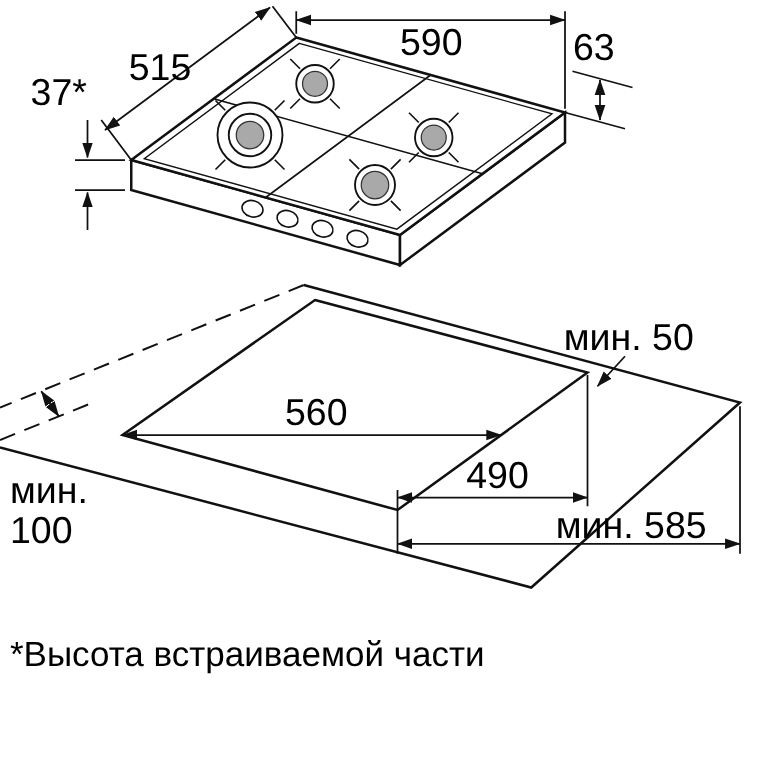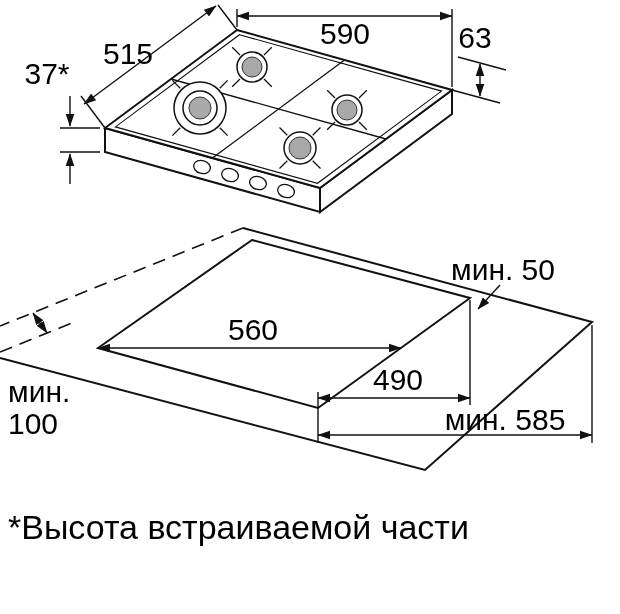--- a/index.html
+++ b/index.html
@@ -11,21 +11,21 @@
   .dim-label { font-size: 30px; }
   .obj { fill: none; stroke: #111; stroke-width: 2; }
   .obj-fill { fill: #fff; stroke: #111; stroke-width: 2; }
   .thin { fill: none; stroke: #111; stroke-width: 1.3; }
   .rim { fill: none; stroke: #111; stroke-width: 1.1; }
   .dim { fill: none; stroke: #111; stroke-width: 1.4; }
   .dashed { fill: none; stroke: #111; stroke-width: 1.6; stroke-dasharray: 13 8; }
   .ring { fill: #fff; stroke: #111; stroke-width: 1.5; }
   .cap { stroke: #333; stroke-width: 1; }
   .knob { fill: #fff; stroke: #111; stroke-width: 1.3; }
-  .footnote { position: absolute; left: 8px; top: 508px; font-size: 34px; white-space: nowrap; text-align: right; }
+  .footnote { position: absolute; left: 8px; top: 508px; font-size: 28px; white-space: nowrap; text-align: right; }
   .model { position: absolute; right: 6px; top: 574px; font-size: 35px; white-space: nowrap; }
 </style>
 </head>
 <body>
 
 <div class="stage">
 <svg width="620" height="500" viewBox="0 0 620 500">
   <defs>
     <marker id="ah" viewBox="0 0 10 10" refX="9.5" refY="5" markerWidth="9" markerHeight="9" orient="auto-start-reverse">
       <path d="M0,1.6 L10,5 L0,8.4 Z" fill="#111"></path>

